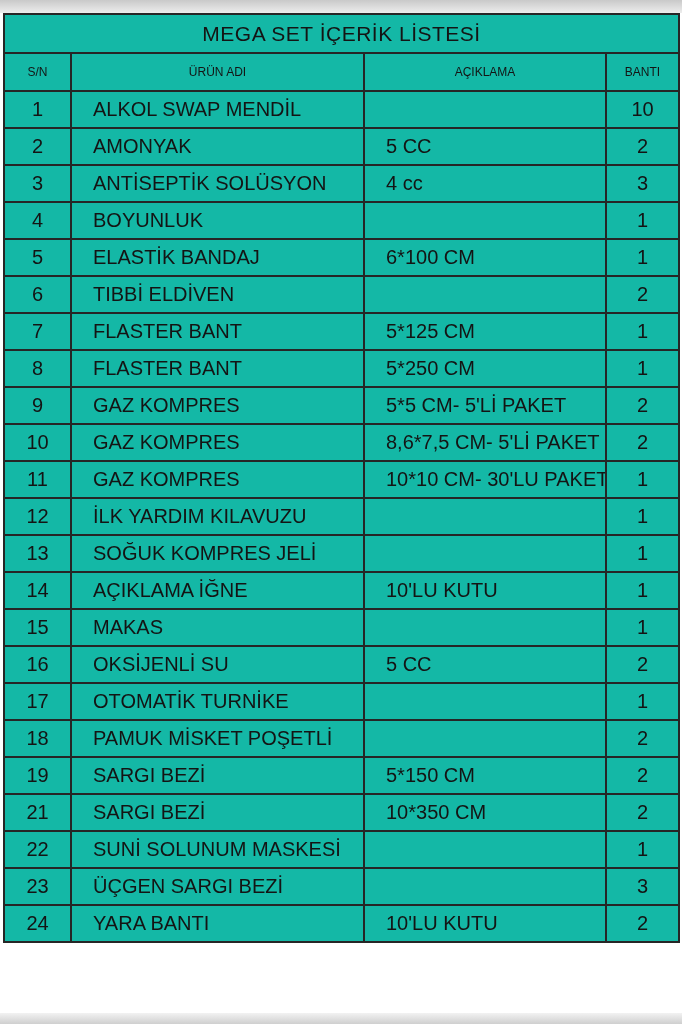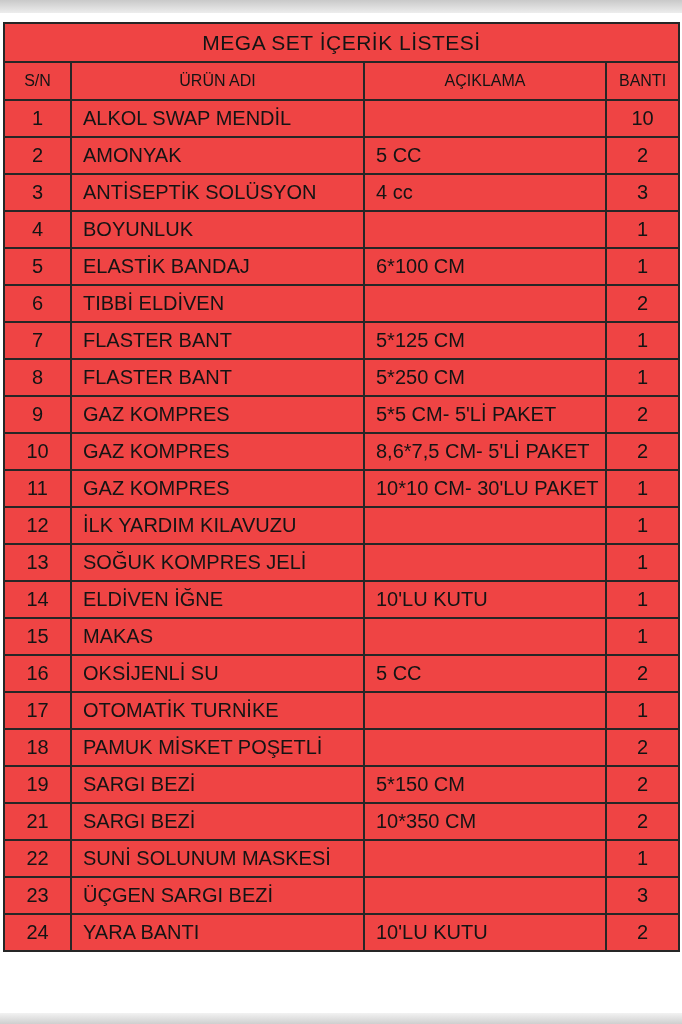--- a/index.html
+++ b/index.html
@@ -25,60 +25,60 @@
     height: 13px;
     background: linear-gradient(to bottom, #c9c9c9, #ededed);
   }
   .scan-edge.bottom {
     bottom: 0;
     height: 11px;
     background: linear-gradient(to top, #cfcfcf, #f2f2f2);
   }
   table.content-table {
     position: absolute;
-    top: 22px;
+    top: 13px;
     left: 3px;
     width: 675px;
     border-collapse: collapse;
     table-layout: fixed;
-    background: #ef4444;
+    background: #14b8a6;
   }
   .content-table th,
   .content-table td {
     border: 2px solid #262626;
     color: #141414;
     font-weight: 400;
     overflow: hidden;
     white-space: nowrap;
     padding: 0;
   }
   .title-cell {
     height: 37px;
     font-size: 21px;
     text-align: center;
     letter-spacing: 0.5px;
     vertical-align: middle;
   }
   .header-row th {
     height: 36px;
-    font-size: 16px;
+    font-size: 12px;
     text-align: center;
     vertical-align: middle;
   }
   .content-table td {
     height: 35px;
     font-size: 20px;
     vertical-align: middle;
   }
   td.col-sn, td.col-quantity {
     text-align: center;
   }
   td.col-product, td.col-description {
     text-align: left;
-    padding-left: 11px;
+    padding-left: 21px;
   }
 </style>
 </head>
 <body>
 
 <div class="scan-edge top"></div>
 
 <table class="content-table">
   <colgroup>
     <col style="width:67px">
@@ -171,21 +171,21 @@
         <td class="col-quantity">1</td>
       </tr>
       <tr>
         <td class="col-sn">13</td>
         <td class="col-product">SOĞUK KOMPRES JELİ</td>
         <td class="col-description"></td>
         <td class="col-quantity">1</td>
       </tr>
       <tr>
         <td class="col-sn">14</td>
-        <td class="col-product">ELDİVEN İĞNE</td>
+        <td class="col-product">AÇIKLAMA İĞNE</td>
         <td class="col-description">10'LU KUTU</td>
         <td class="col-quantity">1</td>
       </tr>
       <tr>
         <td class="col-sn">15</td>
         <td class="col-product">MAKAS</td>
         <td class="col-description"></td>
         <td class="col-quantity">1</td>
       </tr>
       <tr>

